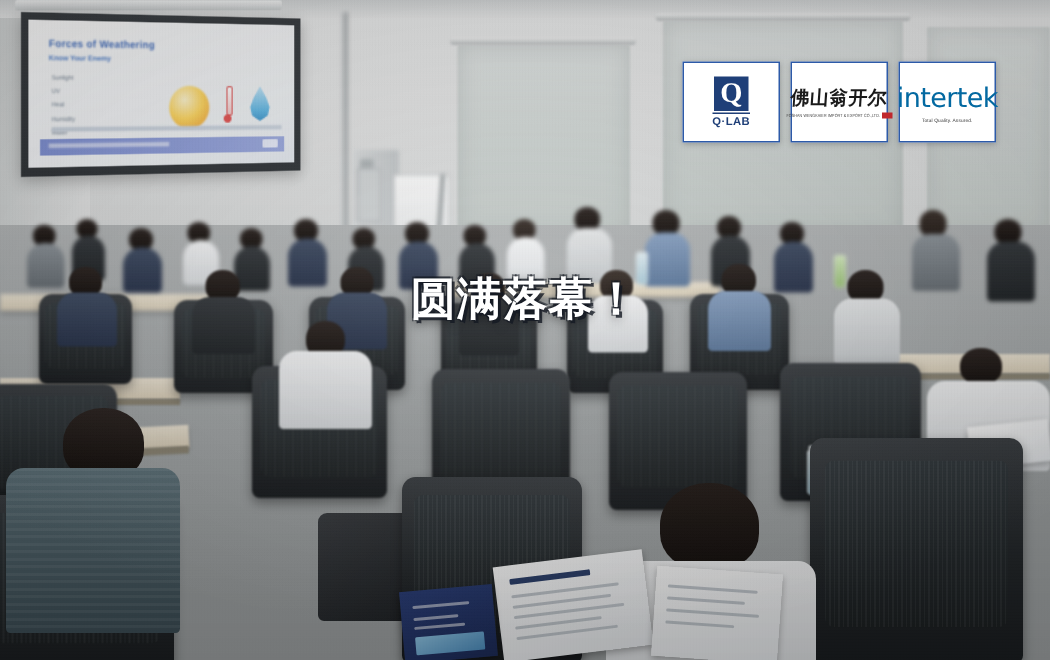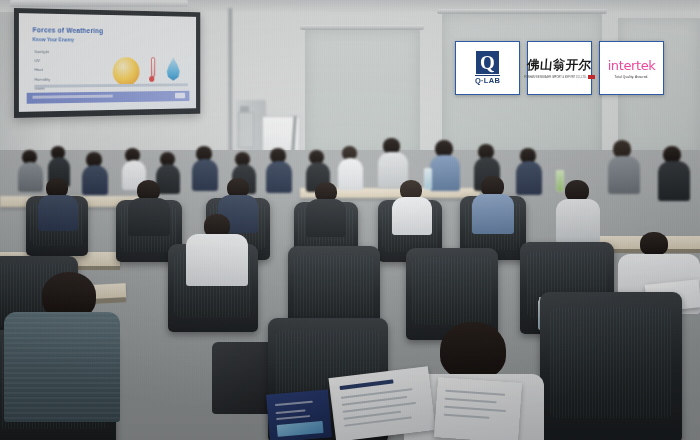--- a/index.html
+++ b/index.html
@@ -268,21 +268,21 @@
   .wke-sub{
     display:flex;align-items:center;gap:1px;margin-top:1.5px;
   }
   .wke-sub-txt{
     color:#3a3a3a;font-size:2.4px;letter-spacing:.1px;white-space:nowrap;
     transform:scaleY(1.25);
   }
   .wke-red{width:7px;height:4px;background:#c0282d;}
   .itk{display:flex;flex-direction:column;align-items:center;}
   .itk-name{
-    color:#ec4899;font-size:13px;letter-spacing:-.4px;font-weight:normal;
+    color:#0369a1;font-size:18px;letter-spacing:-.4px;font-weight:normal;
     font-family:"DejaVu Sans",sans-serif;white-space:nowrap;
   }
   .itk-tag{
     color:#333;font-size:3.2px;margin-top:2px;letter-spacing:.1px;white-space:nowrap;
   }
 
   
   .headline{
     position:absolute;left:0;top:176px;width:700px;z-index:50;
     text-align:center;color:#ffffff;font-weight:bold;
@@ -604,15 +604,16 @@
     <div class="logo-card">
       <div class="itk">
         <div class="itk-name">intertek</div>
         <div class="itk-tag">Total Quality. Assured.</div>
       </div>
     </div>
 
   </div>
 
   <div class="headline">
+    <span class="l2">圆满落幕！</span>
   </div>
 
 </div>
 
 </body></html>

